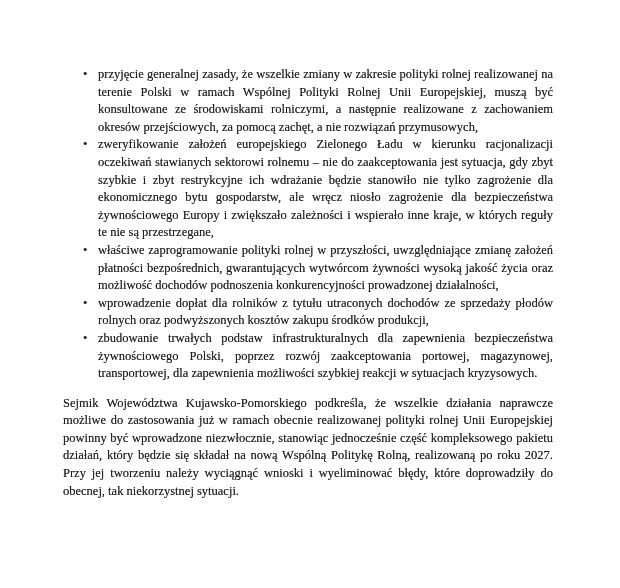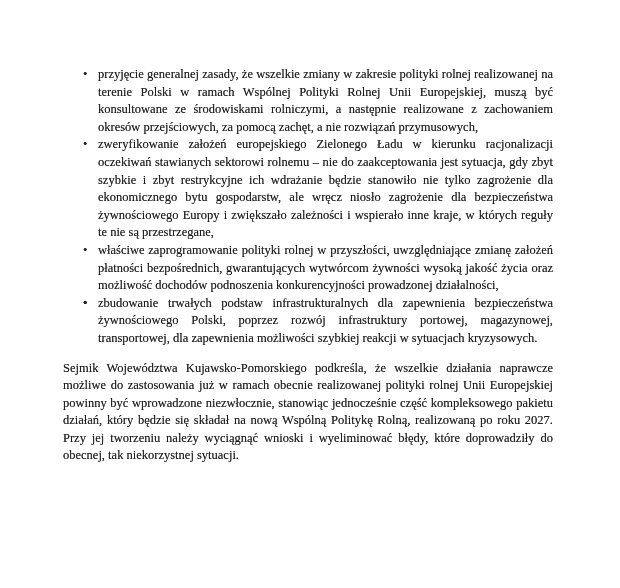--- a/index.html
+++ b/index.html
@@ -60,23 +60,24 @@
       <li>
         <span class="marker">•</span>
         <span>zweryfikowanie założeń europejskiego Zielonego Ładu w kierunku racjonalizacji oczekiwań stawianych sektorowi rolnemu – nie do zaakceptowania jest sytuacja, gdy zbyt szybkie i zbyt restrykcyjne ich wdrażanie będzie stanowiło nie tylko zagrożenie dla ekonomicznego bytu gospodarstw, ale wręcz niosło zagrożenie dla bezpieczeństwa żywnościowego Europy i zwiększało zależności i wspierało inne kraje, w których reguły te nie są przestrzegane,</span>
       </li>
       <li>
         <span class="marker">•</span>
         <span>właściwe zaprogramowanie polityki rolnej w przyszłości, uwzględniające zmianę założeń płatności bezpośrednich, gwarantujących wytwórcom żywności wysoką jakość życia oraz możliwość dochodów podnoszenia konkurencyjności prowadzonej działalności,</span>
       </li>
       <li>
         <span class="marker">•</span>
+        <span>wprowadzenie dopłat dla rolników z tytułu utraconych dochodów ze sprzedaży płodów rolnych oraz podwyższonych kosztów zakupu środków produkcji,</span>
       </li>
       <li>
         <span class="marker">•</span>
-        <span>zbudowanie trwałych podstaw infrastrukturalnych dla zapewnienia bezpieczeństwa żywnościowego Polski, poprzez rozwój infrastruktury portowej, magazynowej, transportowej, dla zapewnienia możliwości szybkiej reakcji w sytuacjach kryzysowych.</span>
+        <span>zbudowanie trwałych podstaw infrastrukturalnych dla zapewnienia bezpieczeństwa żywnościowego Polski, poprzez rozwój zaakceptowania portowej, magazynowej, transportowej, dla zapewnienia możliwości szybkiej reakcji w sytuacjach kryzysowych.</span>
       </li>
     </ul>
 
     <p class="closing">Sejmik Województwa Kujawsko-Pomorskiego podkreśla, że wszelkie działania naprawcze możliwe do zastosowania już w ramach obecnie realizowanej polityki rolnej Unii Europejskiej powinny być wprowadzone niezwłocznie, stanowiąc jednocześnie część kompleksowego pakietu działań, który będzie się składał na nową Wspólną Politykę Rolną, realizowaną po roku 2027. Przy jej tworzeniu należy wyciągnąć wnioski i wyeliminować błędy, które doprowadziły do obecnej, tak niekorzystnej sytuacji.</p>
 
   </div>
 </div>
 
 </body></html>

